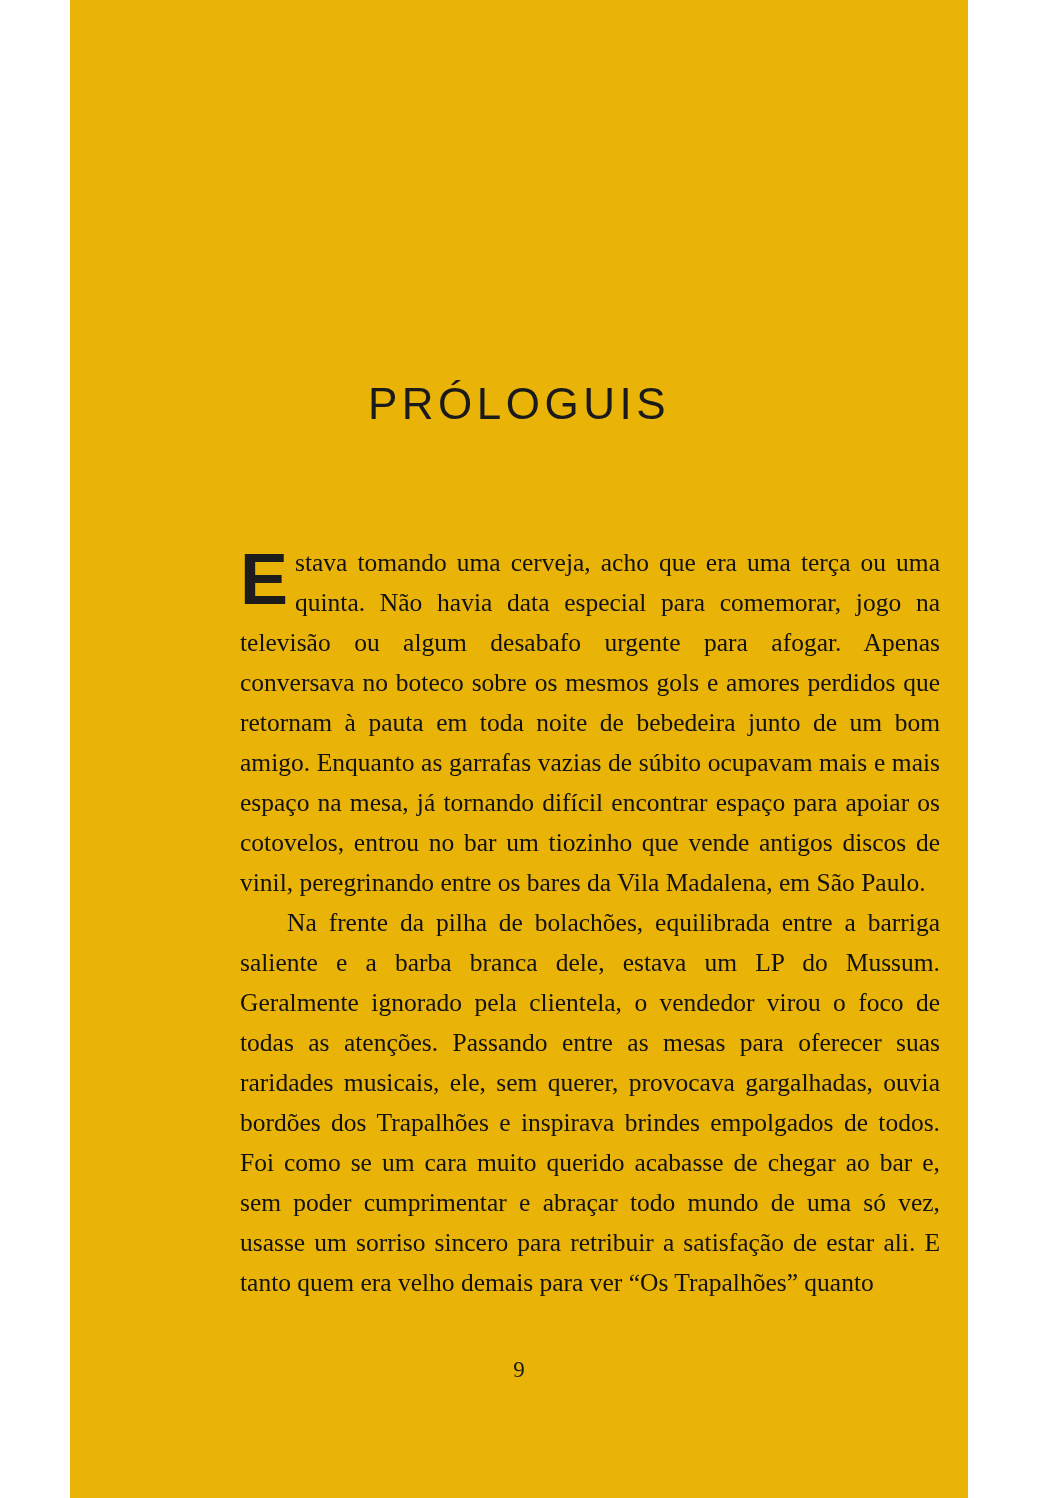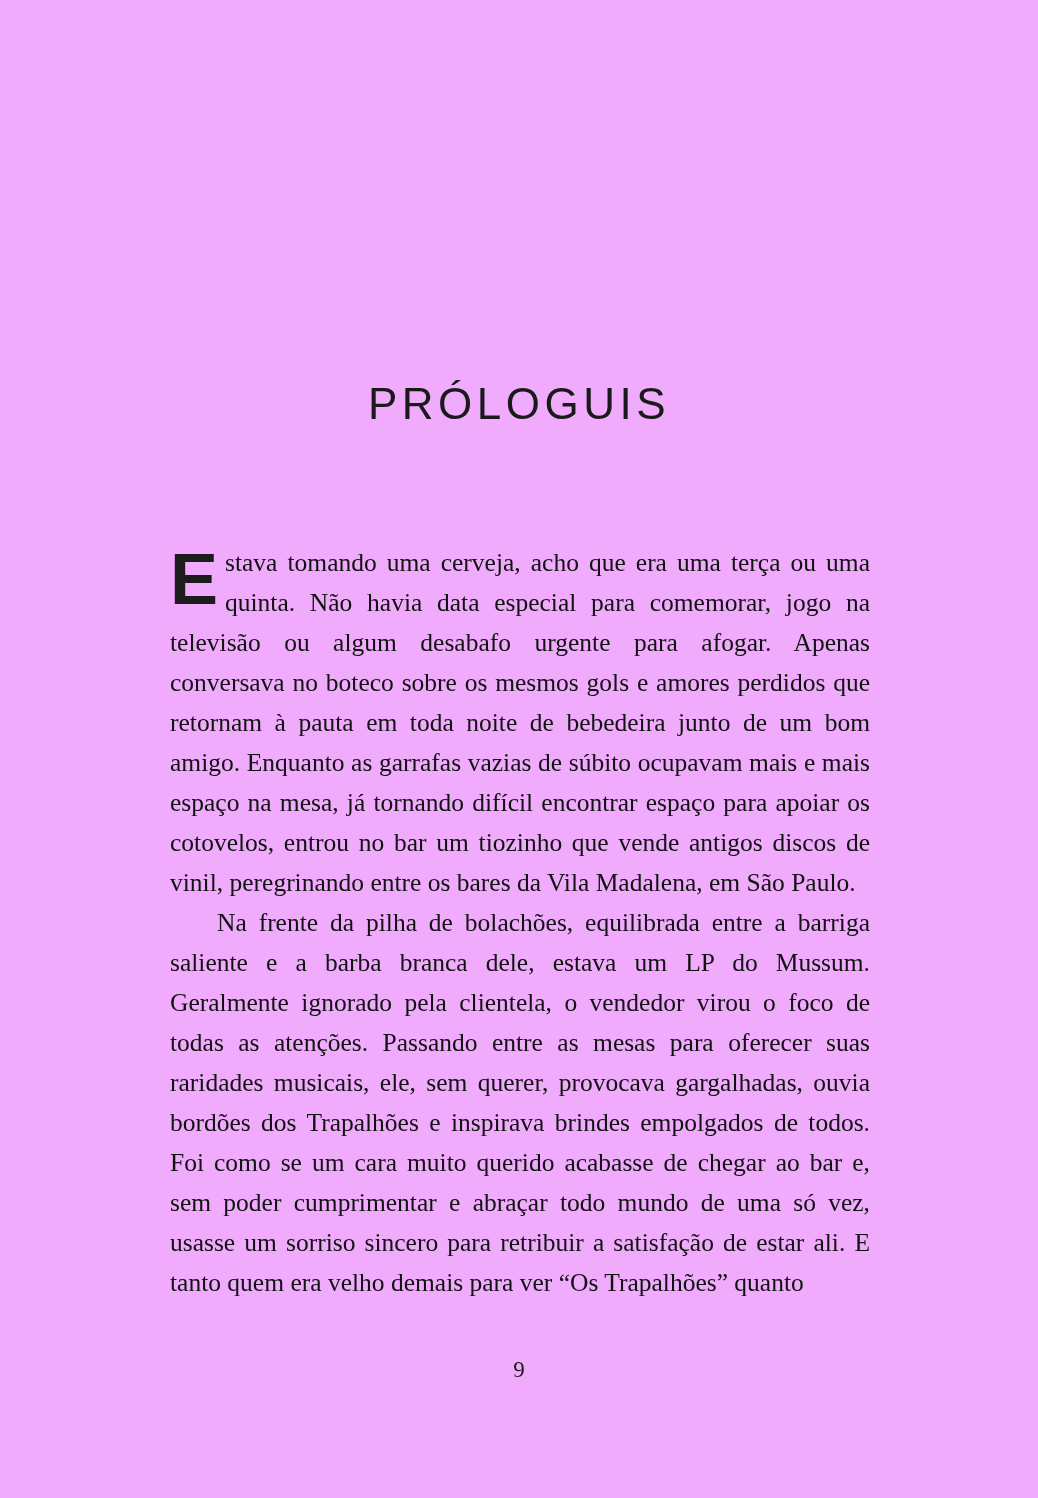--- a/index.html
+++ b/index.html
@@ -4,24 +4,24 @@
 <title>Prólogo</title>
 <style>
   html, body {
     margin: 0;
     padding: 0;
     background: #ffffff;
   }
 
   .page {
     position: relative;
-    width: 1038px;
+    width: 898px;
     height: 1498px;
     margin: 0 auto;
-    background: #f0abfc;
+    background: #eab308;
     overflow: hidden;
     box-sizing: border-box;
     text-decoration: underline;
   }
 
   
   .chapter-title {
     position: absolute;
     left: 0;
     right: 0;

